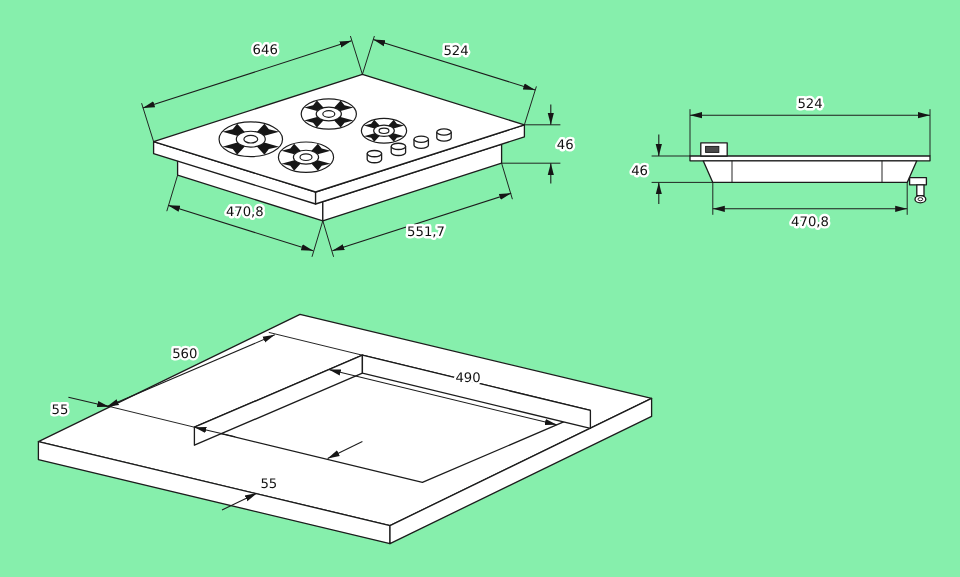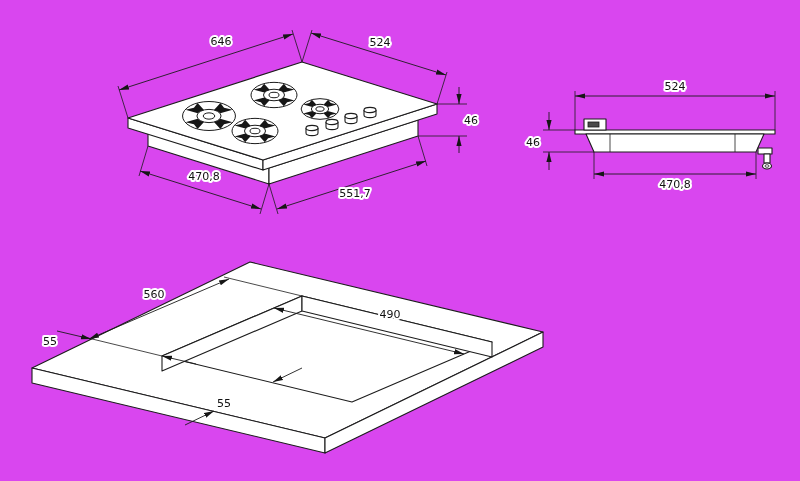--- a/index.html
+++ b/index.html
@@ -1,16 +1,16 @@
 <!DOCTYPE html>
 <html><head>
 <meta charset="utf-8">
 <style>
   html,body{margin:0;padding:0;background:#fff;}
-  .page{position:relative;width:800px;height:481px;background:#d946ef;overflow:hidden;}
+  .page{position:relative;width:800px;height:481px;background:#86efac;overflow:hidden;}
   svg{display:block;}
   .face{fill:#ffffff;stroke:#1c1c1c;stroke-width:1.1;stroke-linejoin:round;}
   .thin{fill:none;stroke:#1c1c1c;stroke-width:0.8;}
   .dim{fill:none;stroke:#1c1c1c;stroke-width:0.9;}
   .ext{fill:none;stroke:#1c1c1c;stroke-width:0.8;}
   .fin{fill:#161616;stroke:none;}
   .ring,.cap{fill:#ffffff;stroke:#1c1c1c;stroke-width:1;}
   .dark{fill:#4a4a4a;stroke:#1c1c1c;stroke-width:0.8;}
   .lbl{font-family:"DejaVu Sans",sans-serif;font-size:11px;fill:#111;
        paint-order:stroke;stroke:#ffffff;stroke-width:4px;stroke-linejoin:round;}

